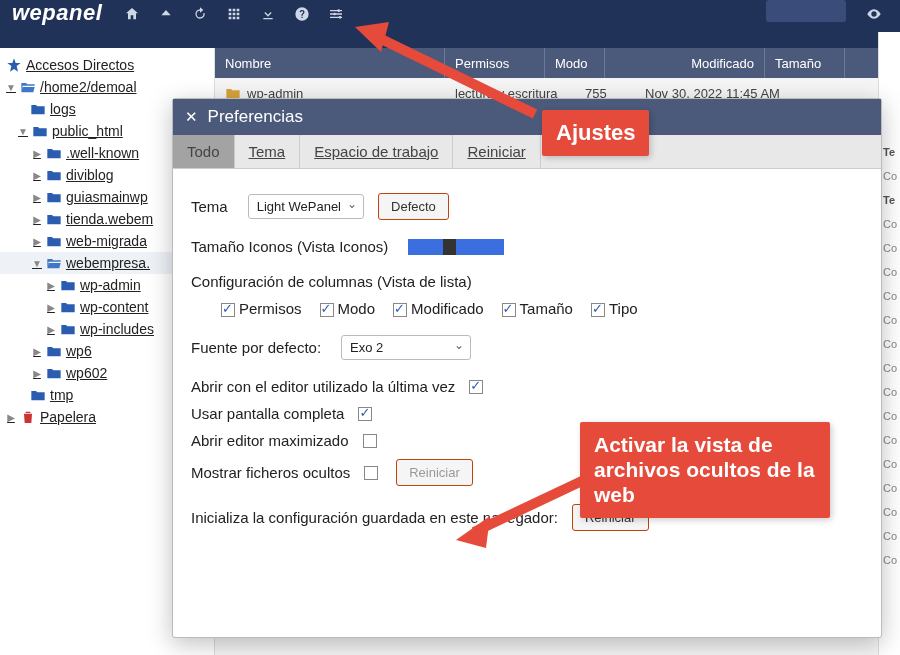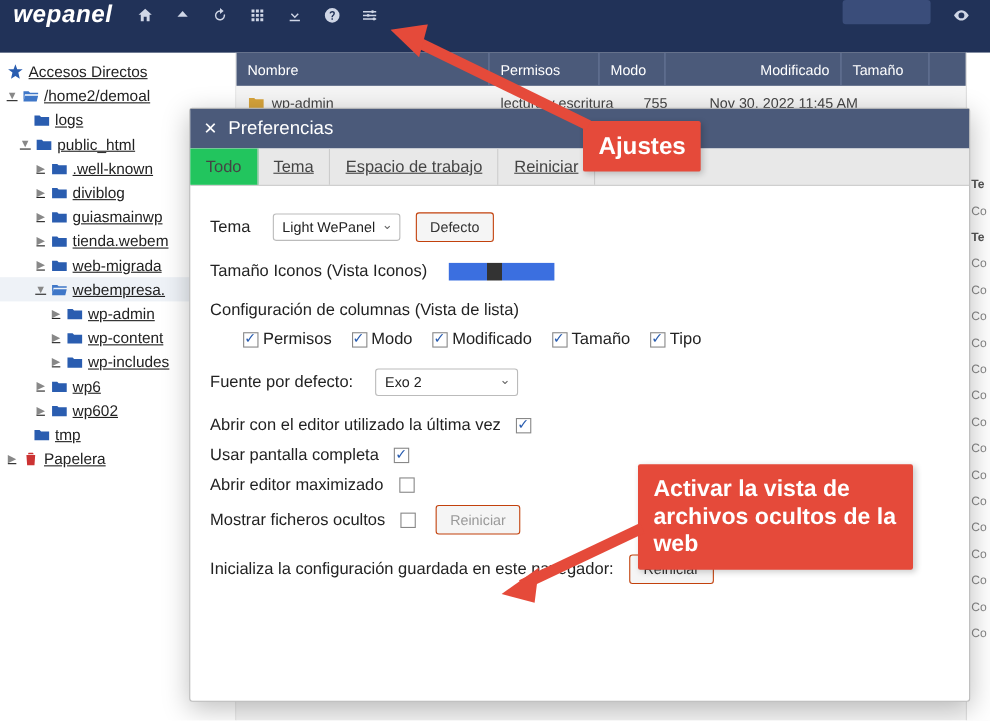--- a/index.html
+++ b/index.html
@@ -14,29 +14,29 @@
   .main { display:flex; height:calc(655px - 48px); }
   .sidebar { width:215px; border-right:1px solid #ddd; background:#fff; overflow:hidden; padding-top:6px;}
   .node { display:flex; align-items:center; gap:4px; padding:3px 4px 3px 0; font-size:14px; color:#222; cursor:pointer; white-space:nowrap;text-decoration:underline;}
   .node .caret { width:10px; text-align:center; color:#888; font-size:10px;}
   .node .ico { width:16px; height:16px; flex-shrink:0;}
   .node.sel { background:#eef2f7;}
   .content { flex:1; position:relative; background:#f5f5f5; }
   .tableheader { height:30px; background:#4b5a7a; display:flex; align-items:center; color:#fff; font-size:13px; position:relative;}
   .th { padding:0 10px; border-right:1px solid #6b799a; height:100%; display:flex; align-items:center;}
   .row { display:flex; align-items:center; height:30px; font-size:13px; color:#444; padding-left:10px;}
-  .rightstrip { position:absolute; right:0; top:48px; width:22px; bottom:0; background:#fff; border-left:1px solid #ddd; font-size:11px; color:#888; padding-top:108px;}
+  .rightstrip { position:absolute; right:0; top:32px; width:22px; bottom:0; background:#fff; border-left:1px solid #ddd; font-size:11px; color:#888; padding-top:108px;}
   .rightstrip div { padding:6px 4px;}
   .rightstrip .hdr { font-weight:600; color:#555;}
   .modal { position:absolute; left:172px; top:98px; width:710px; height:540px; background:#fff; border:1px solid #bbb; box-shadow:0 6px 24px rgba(0,0,0,.25); border-radius:3px; display:flex; flex-direction:column;}
   .modal-titlebar { height:36px; background:#4b5a7a; color:#fff; display:flex; align-items:center; padding:0 12px; gap:10px; font-size:17px; font-weight:500;}
   .modal-titlebar .close {font-size:15px; cursor:pointer;}
   .tabbar { height:34px; background:#e8e8e8; display:flex; align-items:stretch; border-bottom:1px solid #ccc; font-size:15px;}
   .tab { padding:0 14px; display:flex; align-items:center; cursor:pointer; color:#444; text-decoration:underline; border-right:1px solid #ccc;}
-  .tab.active { background:#22c55e; text-decoration:none; font-weight:500;}
+  .tab.active { background:#a3a3a3; text-decoration:none; font-weight:500;}
   .modal-body { padding:14px 18px; flex:1; font-size:15px; color:#222;}
   .formrow { display:flex; align-items:center; gap:14px; margin:10px 0;}
   .formrow label.lead { margin-right:6px;}
   .btn { border:1px solid #c2410c; background:#f5f5f5; padding:5px 12px; border-radius:3px; cursor:pointer; font-size:13px; color:#333;}
   .btn.subtle { color:#999;}
   .select { border:1px solid #bbb; background:#fff; padding:4px 22px 4px 8px; border-radius:3px; font-size:13px; position:relative;}
   .select::after { content:"⌄"; position:absolute; right:6px; top:2px; color:#666; font-size:12px;}
   .slidertrack { width:96px; height:16px; background:linear-gradient(to right,#3b6fe0 0 36%, #333 36% 50%, #3b6fe0 50% 100%); }
   .cb { width:14px; height:14px; border:1px solid #888; display:inline-block; vertical-align:middle; margin-right:4px; position:relative; background:#fff;}
   .cb.ck::after { content:"✓"; position:absolute; top:-3px; left:0; font-size:13px; color:#2a5db0;}
@@ -332,21 +332,21 @@
       <button class="btn subtle">Reiniciar</button>
     </div>
 
     <div class="formrow section">
       <label>Inicializa la configuración guardada en este navegador:</label>
       <button class="btn">Reiniciar</button>
     </div>
   </div>
 </div>
 
-<div class="callout" style="left:530px; top:110px;">Ajustes</div>
+<div class="callout" style="left:542px; top:110px;">Ajustes</div>
 <svg class="arrow" style="left:355px; top:22px; width:200px; height:100px;">
   <line class="arrline" x1="180" y1="92" x2="20" y2="14"></line>
   <polygon class="arrhead" points="0,5 34,0 26,30"></polygon>
 </svg>
 
 <div class="callout" style="left:580px; top:422px; width:250px; font-size:21px;">Activar la vista de archivos ocultos de la web</div>
 <svg class="arrow" style="left:454px; top:470px; width:150px; height:80px;">
   <line class="arrline" x1="130" y1="10" x2="20" y2="62"></line>
   <polygon class="arrhead" points="2,70 36,46 32,78"></polygon>
 </svg>

